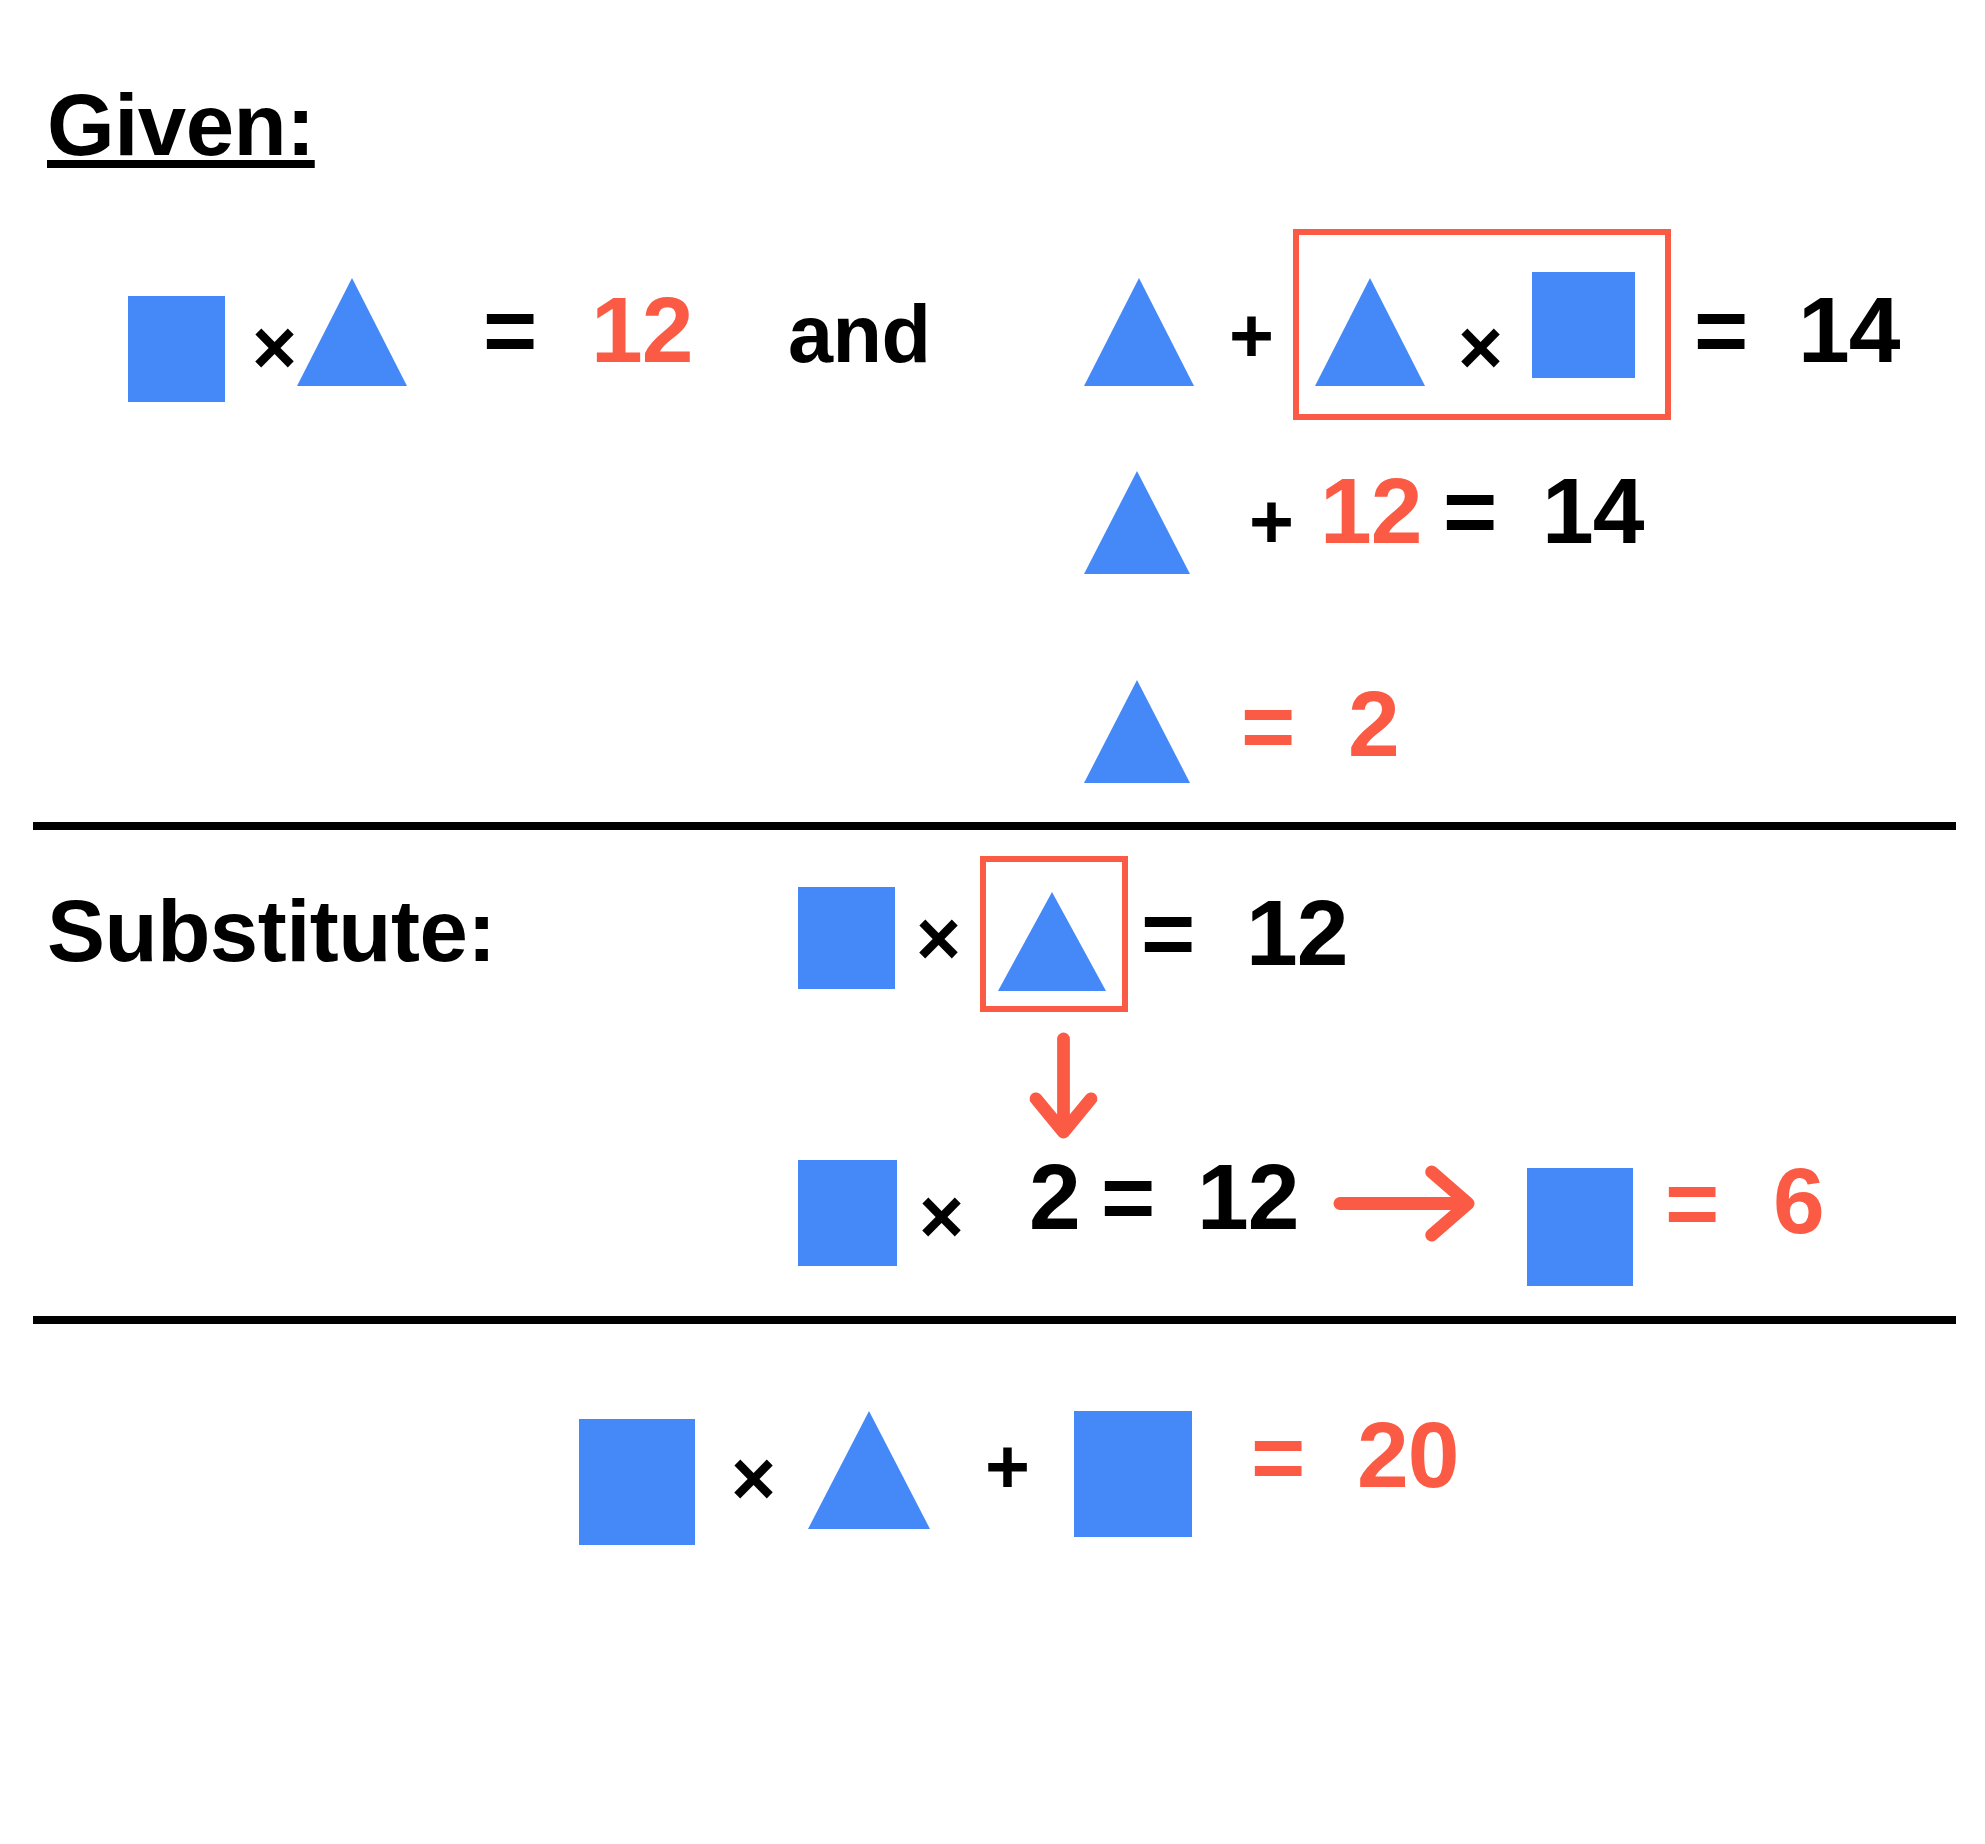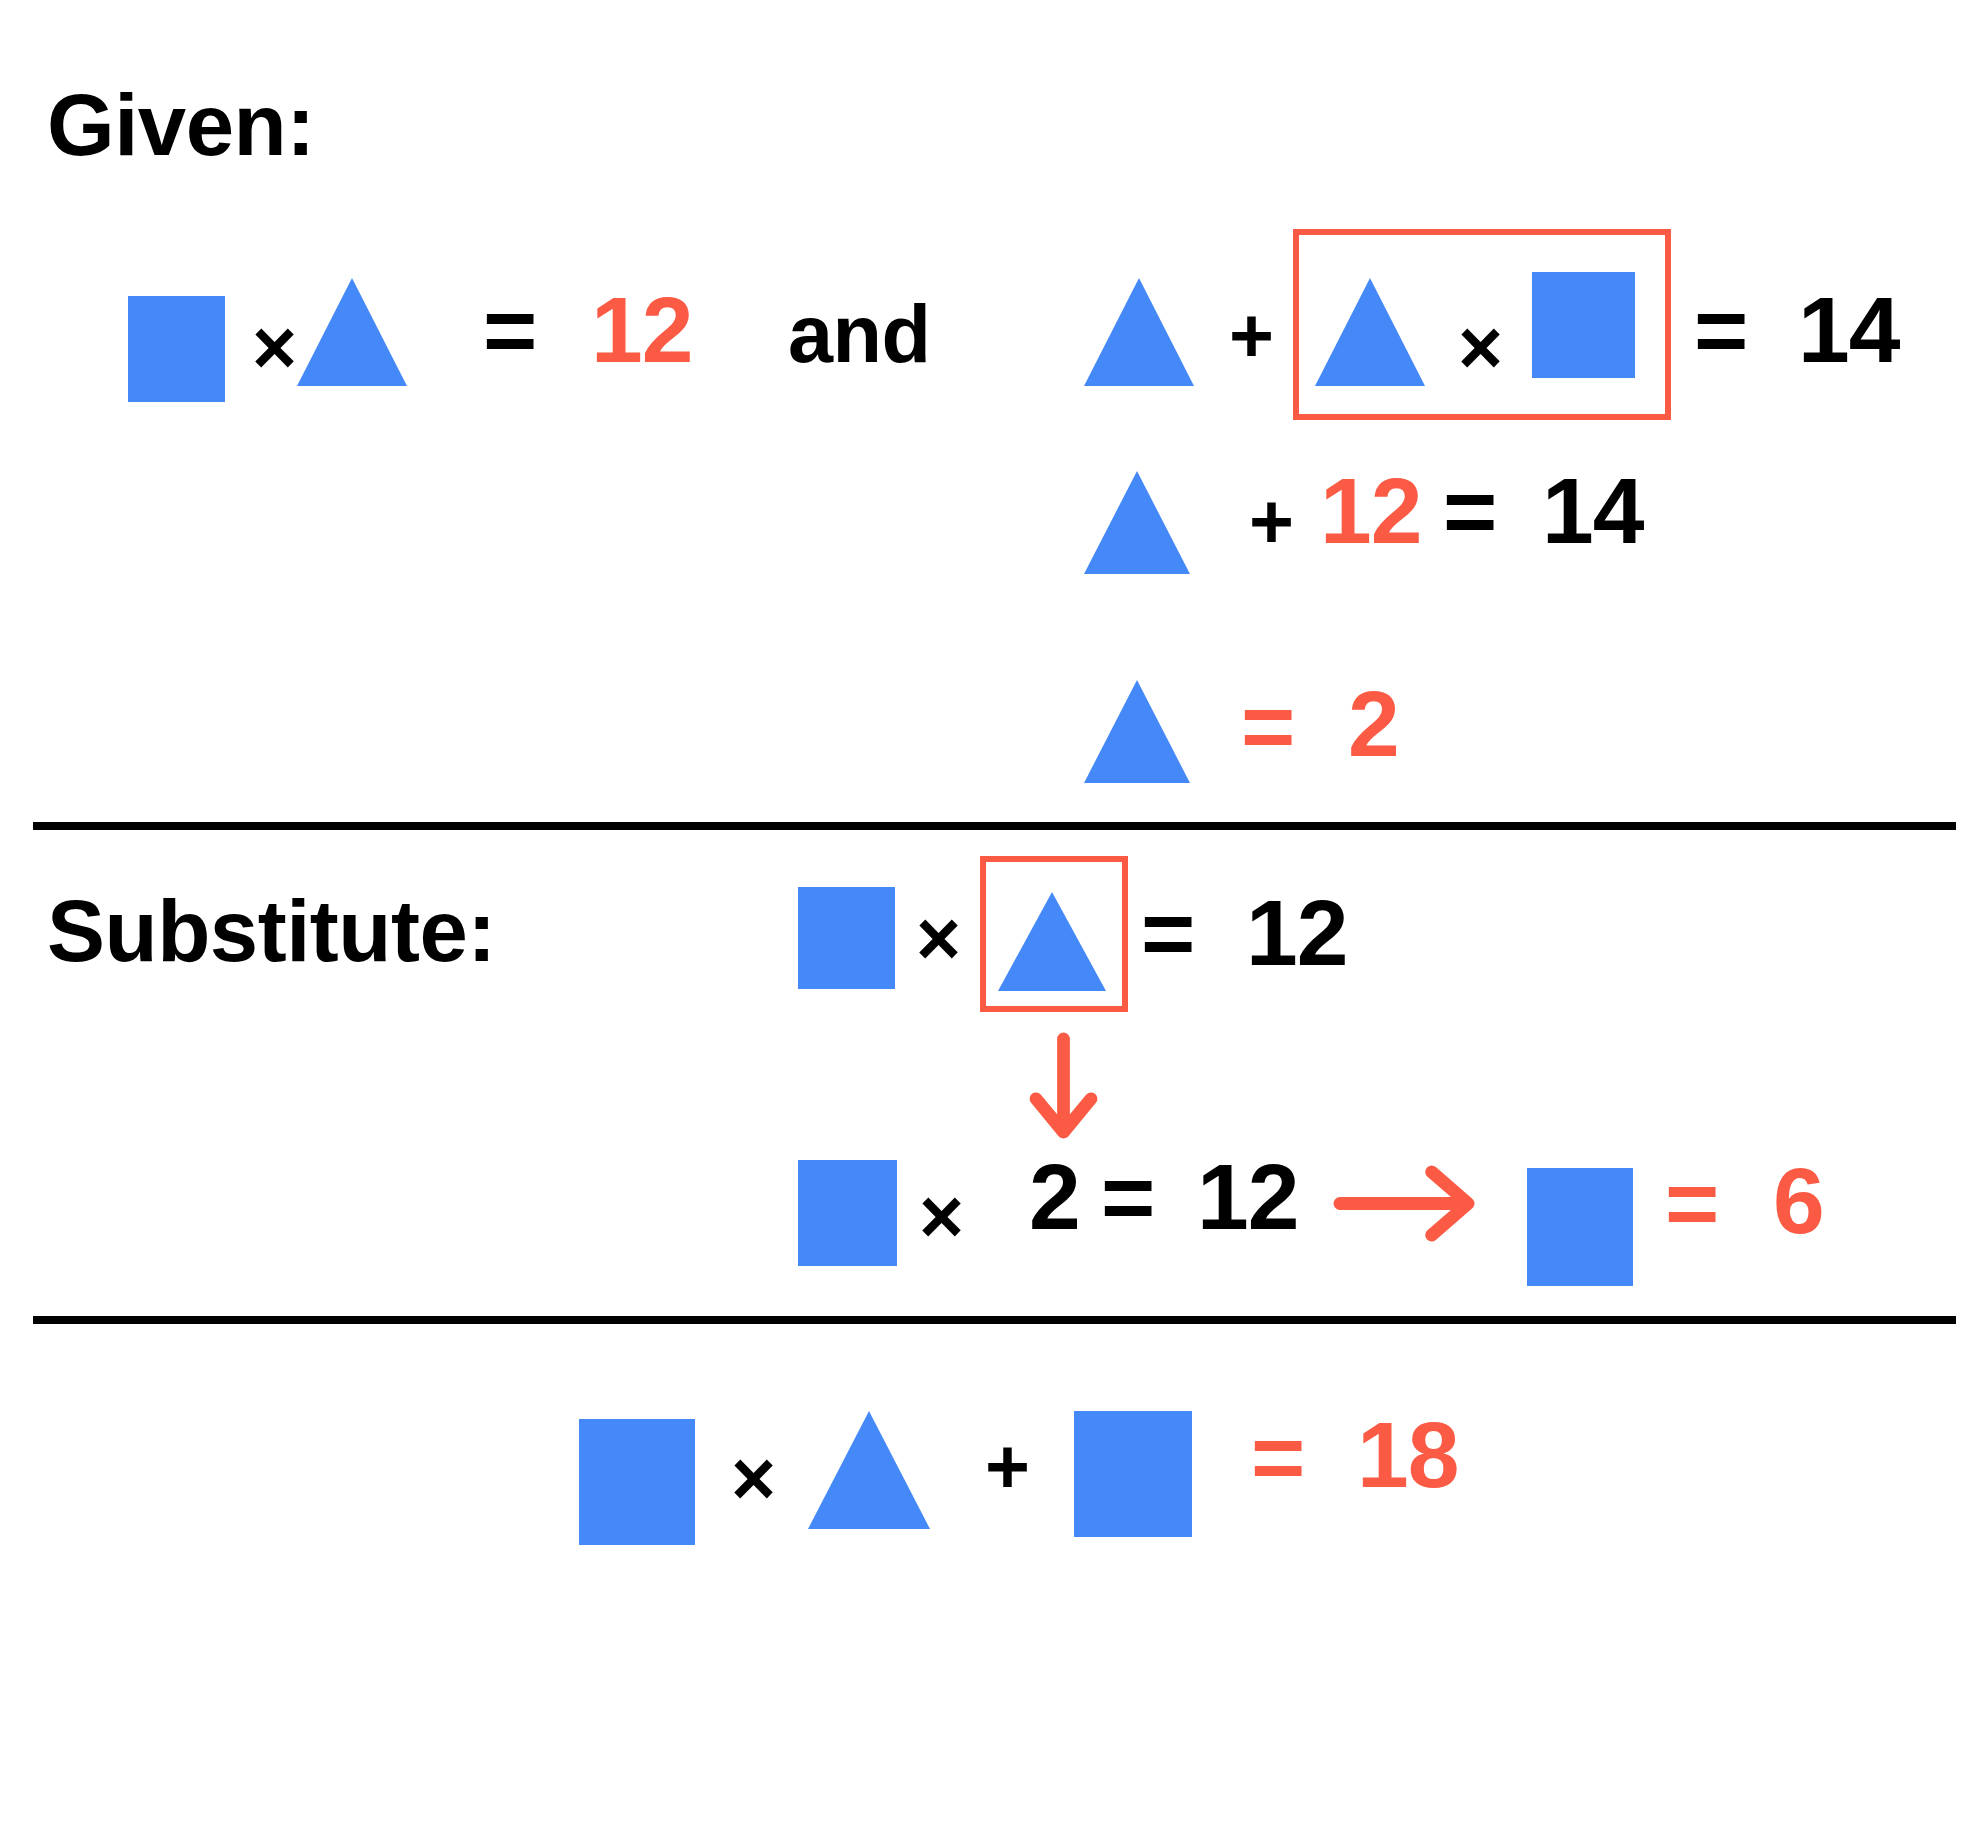--- a/index.html
+++ b/index.html
@@ -77,21 +77,21 @@
     height: 7.9px;
   }
 
   svg { display: block; overflow: visible; }
 </style>
 </head>
 <body>
 
 <div class="canvas">
 
-  <div class="abs txt heading black" style="left:47px; top:81px;">Given:</div>
+  <div class="abs txt heading black" style="left:47px; top:81px;text-decoration:underline;">Given:</div>
 
   <div class="abs sq" style="left:128px; top:296px; width:97px; height:106px;"></div>
   <div class="abs txt opsym black" style="left:252px; top:309px;">×</div>
   <div class="abs tri" style="left:297px; top:278px; border-left-width:55px; border-right-width:55px; border-bottom-width:108px;"></div>
   <div class="abs txt eqsym black" style="left:483px; top:284px;">=</div>
   <div class="abs txt numsym red" style="left:591px; top:284px;">12</div>
 
   <div class="abs txt heading black" style="left:788px; top:294px; font-size:81px;">and</div>
 
   <div class="abs tri" style="left:1084px; top:278px; border-left-width:55px; border-right-width:55px; border-bottom-width:108px;"></div>
@@ -155,17 +155,17 @@
   <div class="abs txt numsym red" style="left:1773px; top:1155px;">6</div>
 
   <div class="abs rule" style="left:33px; top:1316px; width:1923px;"></div>
 
   <div class="abs sq" style="left:579px; top:1419px; width:116px; height:126px;"></div>
   <div class="abs txt opsym black" style="left:731px; top:1440px;">×</div>
   <div class="abs tri" style="left:808px; top:1411px; border-left-width:61px; border-right-width:61px; border-bottom-width:118px;"></div>
   <div class="abs txt opsym black" style="left:985px; top:1428px;">+</div>
   <div class="abs sq" style="left:1074px; top:1411px; width:118px; height:126px;"></div>
   <div class="abs txt eqsym red" style="left:1251px; top:1411px;">=</div>
-  <div class="abs txt numsym red" style="left:1357px; top:1409px;">18</div>
+  <div class="abs txt numsym red" style="left:1357px; top:1409px;">20</div>
 
 
 </div>
 
 
 </body></html>

